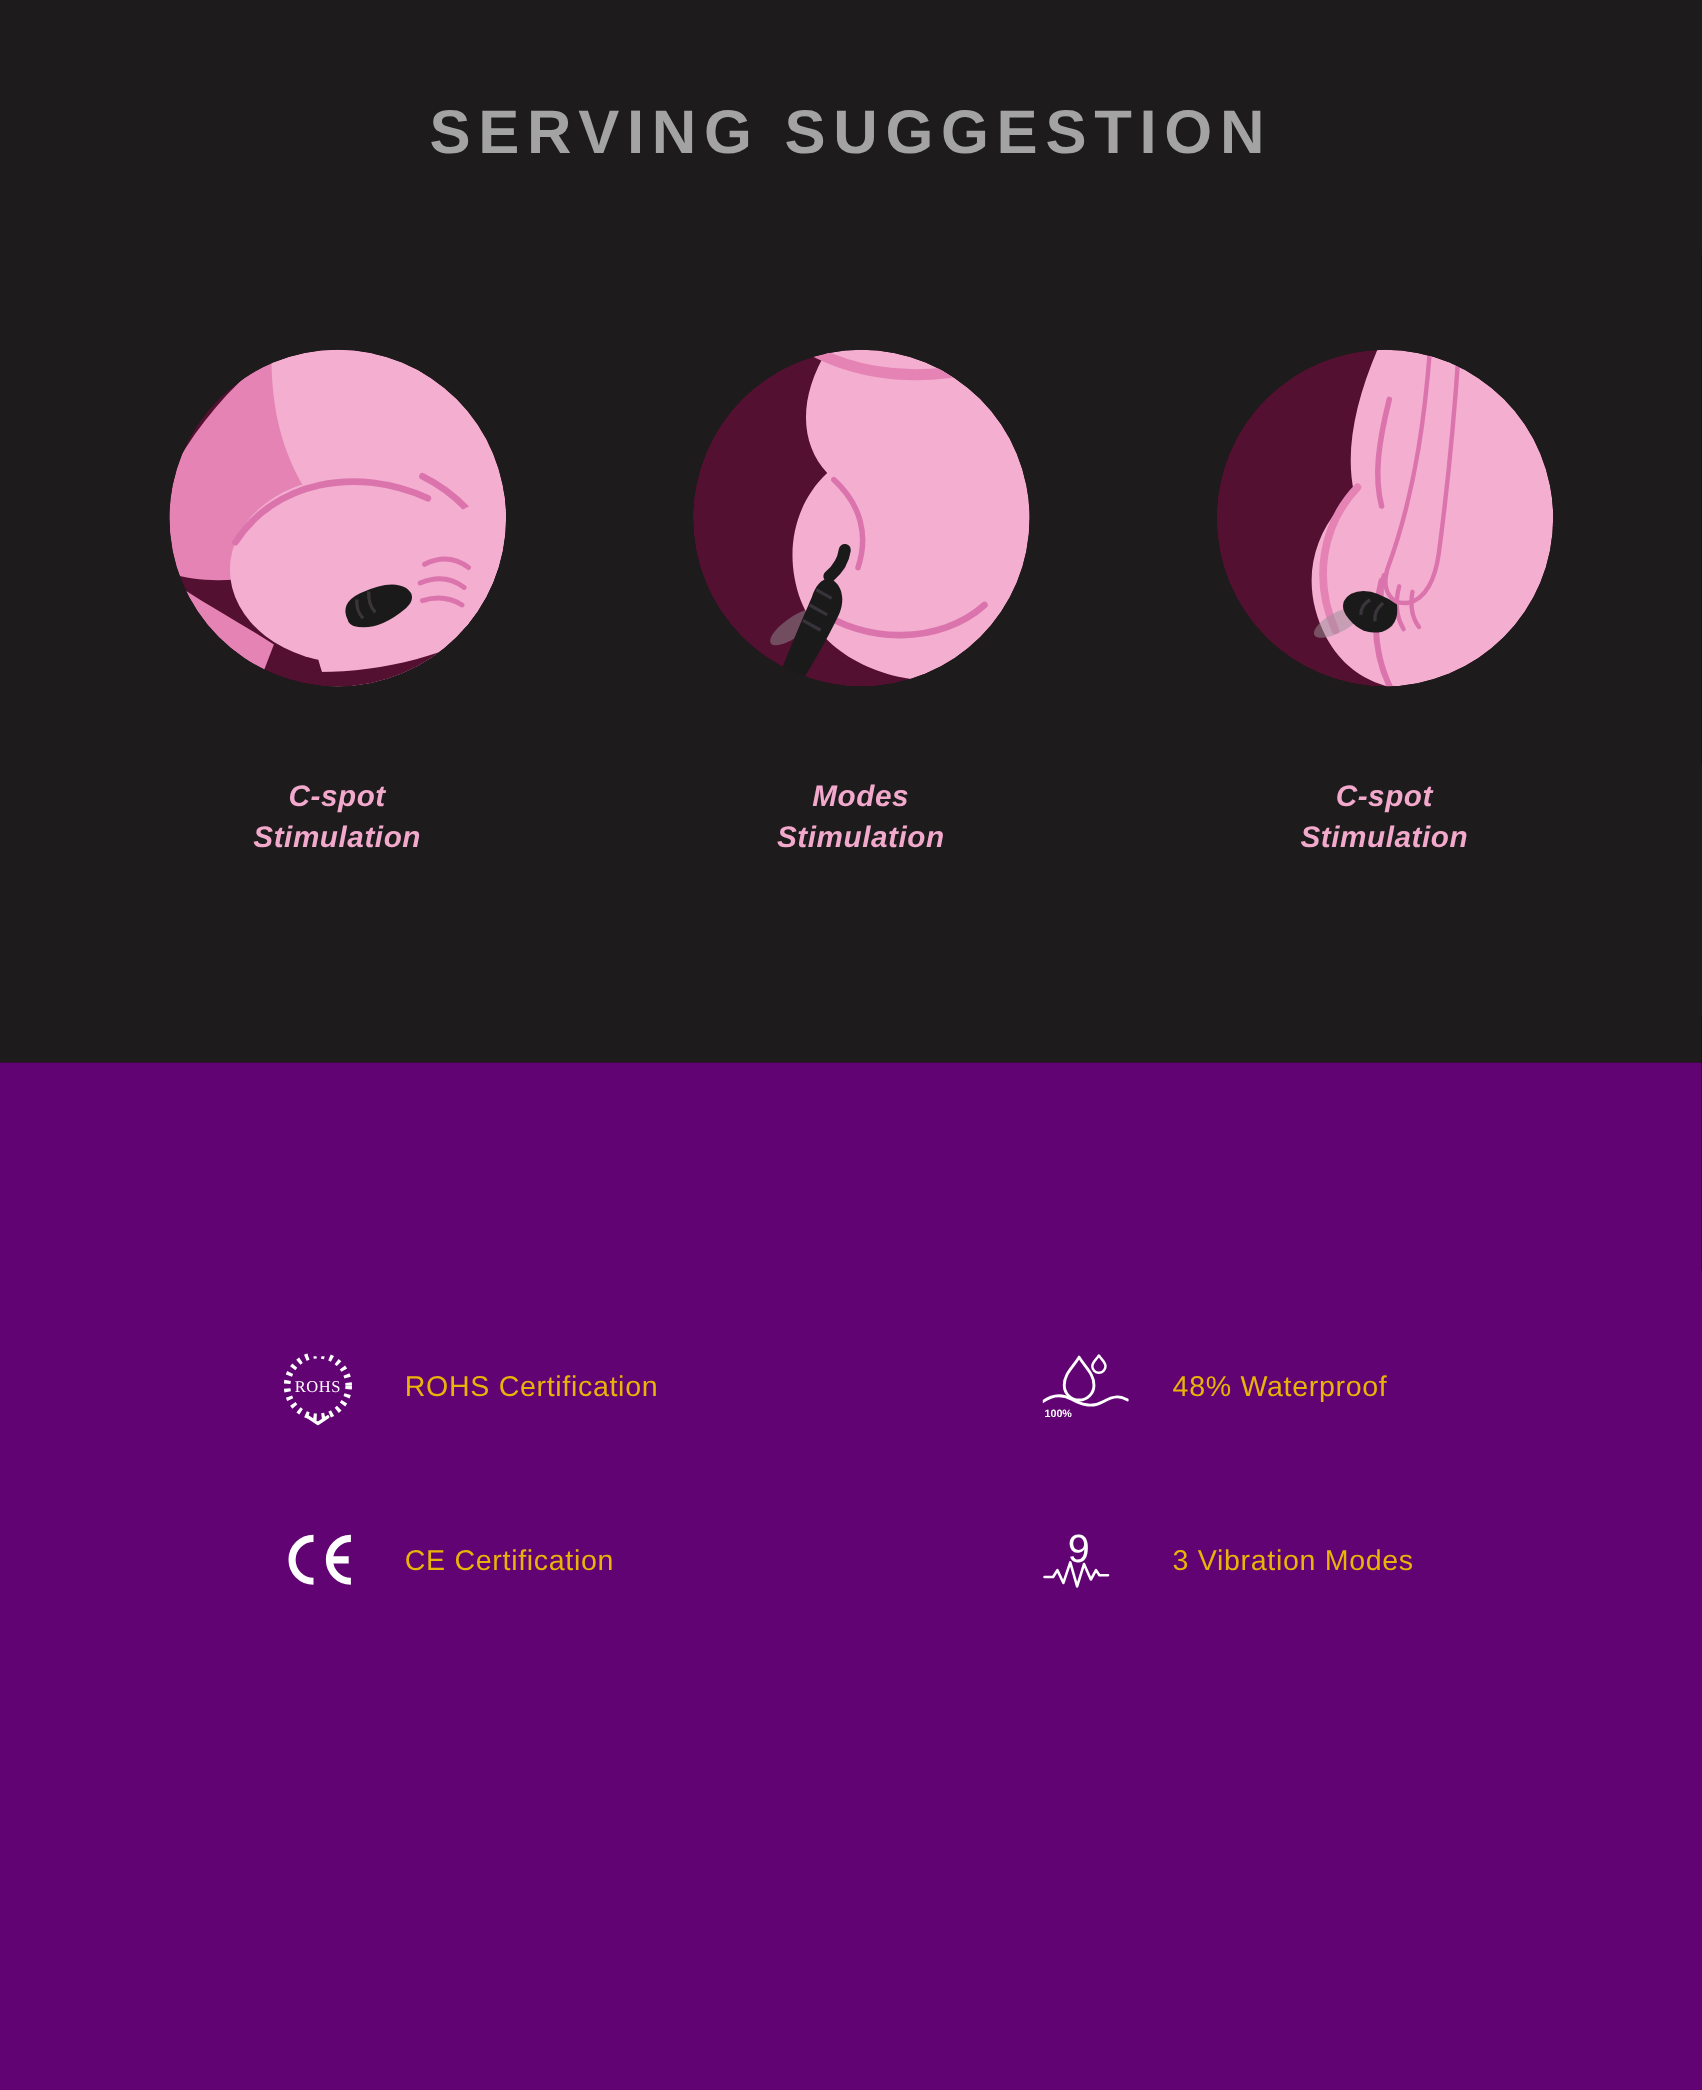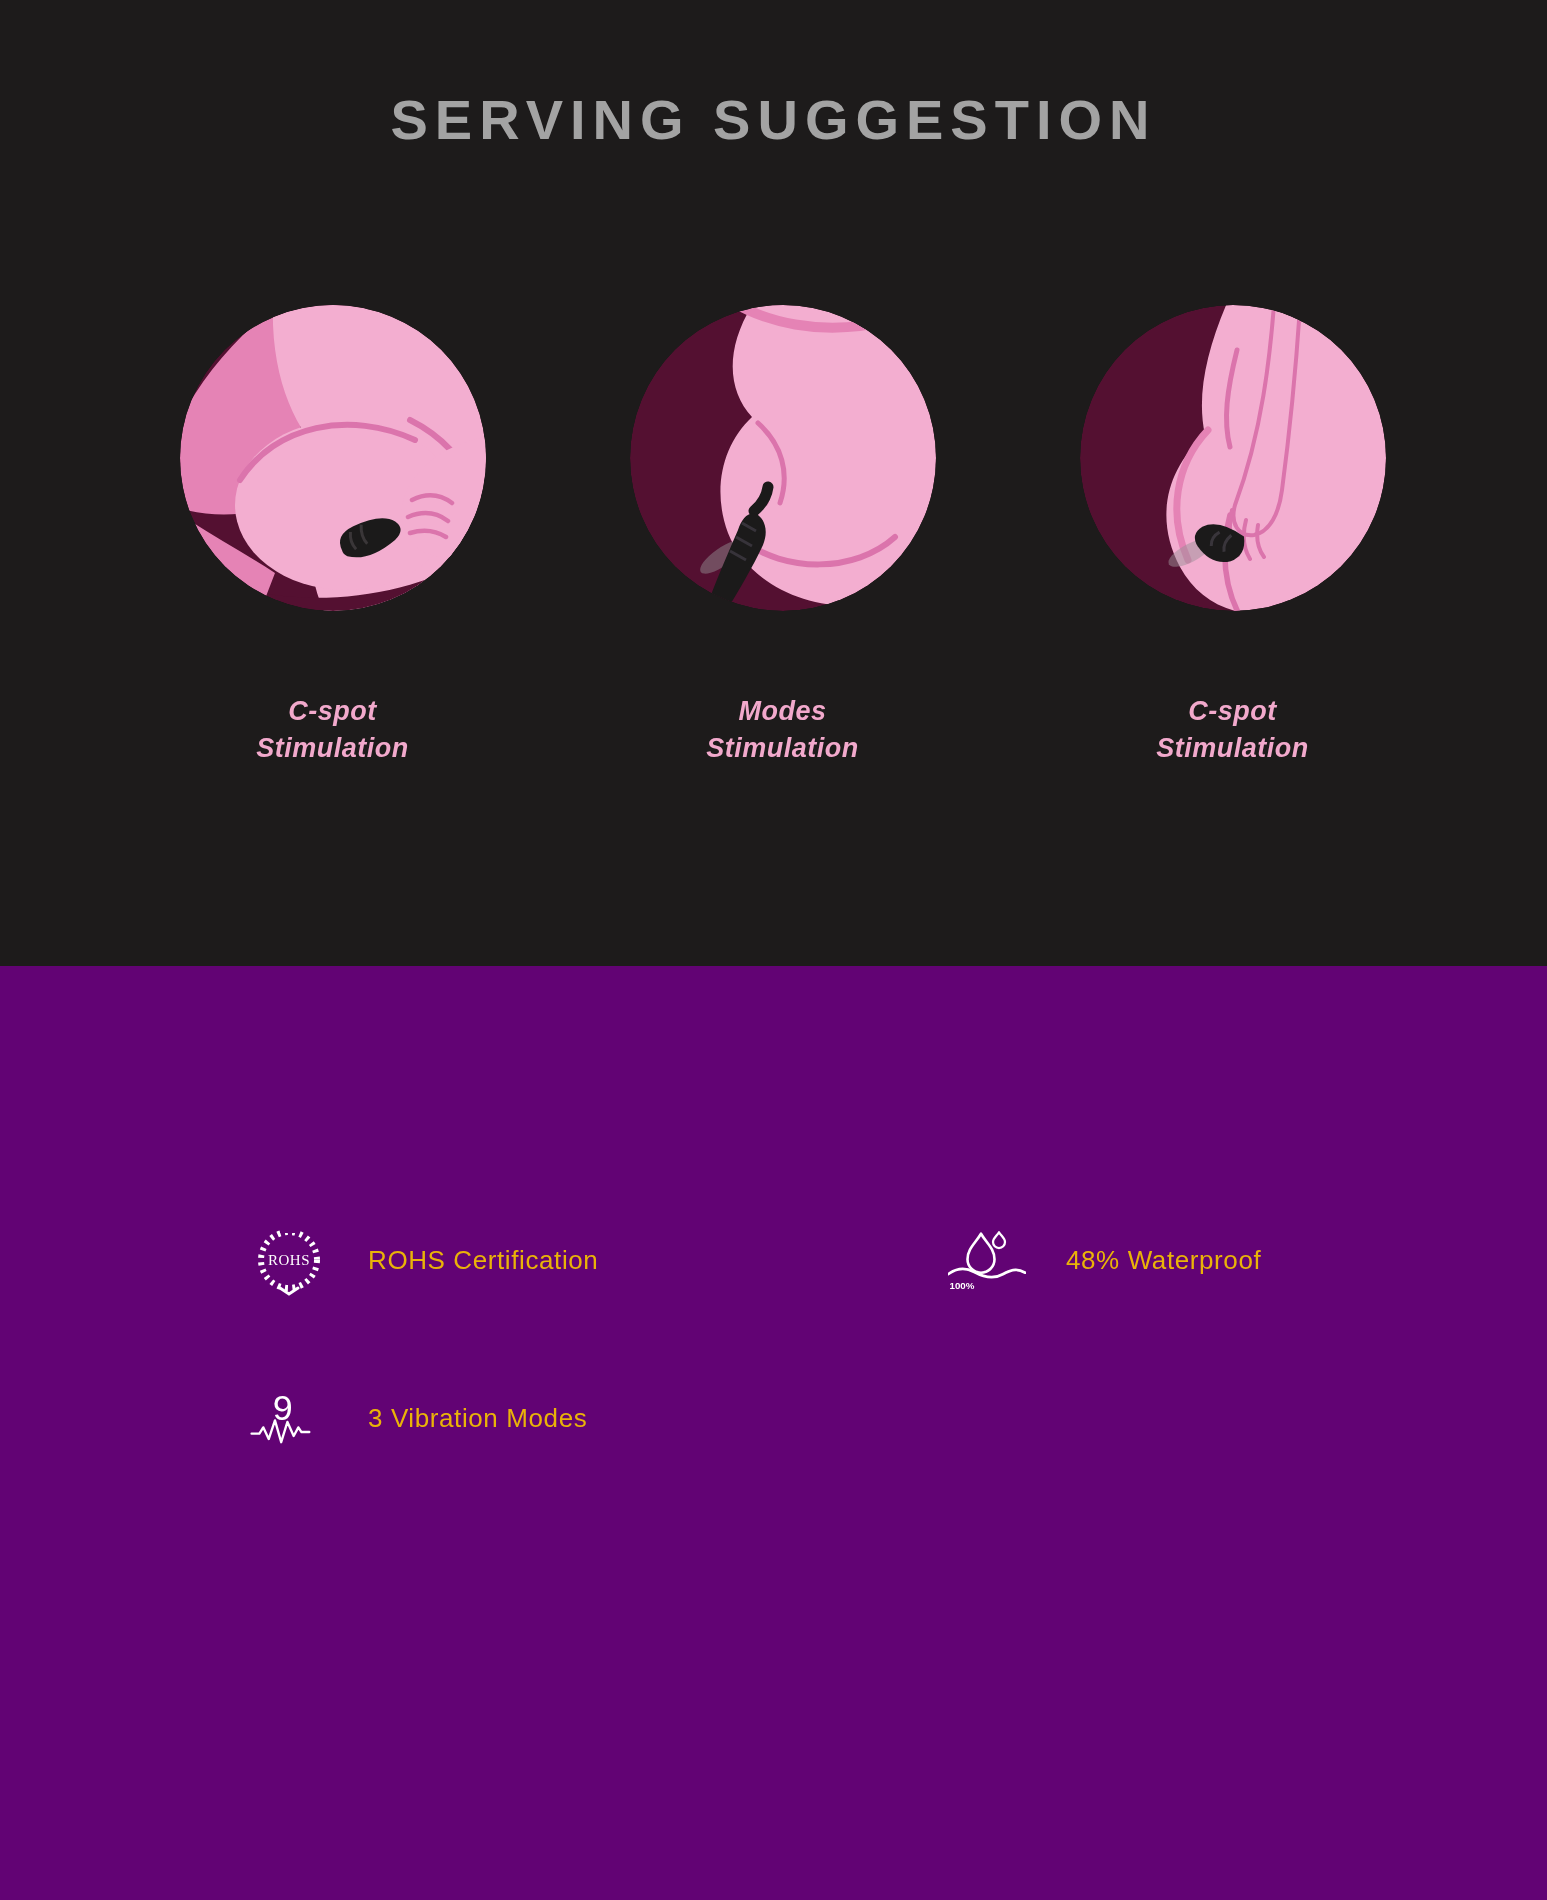--- a/index.html
+++ b/index.html
@@ -5,21 +5,21 @@
   html,body{margin:0;padding:0;background:#0d0d0d;}
   .page{position:relative;width:1547px;height:1900px;overflow:hidden;
         font-family:"Liberation Sans",sans-serif;}
 
   
   .dark-section{position:absolute;top:0;left:0;width:1547px;height:966px;background:#1D1B1B;}
   .section-title{position:absolute;top:94px;left:0;width:100%;margin:0;text-align:center;
         font-size:56px;line-height:52px;font-weight:bold;letter-spacing:7px;color:#a3a3a3;}
   .circles-row{position:absolute;top:305px;left:0;width:100%;display:flex;justify-content:center;
         gap:144px;padding-left:18px;box-sizing:border-box;}
-  .suggestion{width:306px;display:flex;flex-direction:column;align-items:center;margin:0;justify-content:center;}
+  .suggestion{width:306px;display:flex;flex-direction:column;align-items:center;margin:13px;justify-content:center;}
   .circle-wrap{width:306px;height:306px;border-radius:50%;overflow:hidden;}
   .suggestion-caption{margin-top:82px;text-align:center;font-size:27px;line-height:37px;
         font-weight:bold;font-style:italic;color:#F2A9CC;letter-spacing:0.5px;}
 
   
   .purple-section{position:absolute;top:966px;left:0;width:1547px;height:1040px;background:#620374;text-decoration:underline;}
   .features-grid{position:absolute;top:255px;left:250px;display:grid;
         grid-template-columns:698px auto;grid-auto-rows:78px;row-gap:80px;}
   .feature-item{display:flex;align-items:center;}
   .icon-box{width:78px;height:78px;flex:0 0 78px;display:flex;align-items:center;justify-content:center;}
@@ -153,20 +153,32 @@
           <svg viewBox="0 0 104 82" width="104" height="82">
             <path d="M44,6 C51,18 62,26 62,40 a18,18 0 1 1 -36,0 C26,26 37,18 44,6 Z" stroke="#FFFFFF" stroke-width="3.5" fill="none" stroke-linejoin="round"></path>
             <path d="M68,4 C71,9 76,12 76,17 a8,8 0 1 1 -16,0 C60,12 65,9 68,4 Z" stroke="#FFFFFF" stroke-width="3" fill="none" stroke-linejoin="round"></path>
             <path d="M0,60 C12,51 24,51 35,57 S59,68 73,60 S94,53 103,58" stroke="#FFFFFF" stroke-width="3.5" fill="none" stroke-linecap="round"></path>
             <text x="2" y="79" fill="#FFFFFF" style="font-family:'Liberation Sans',sans-serif;font-size:13px;font-weight:bold">100%</text>
           </svg>
         </div>
         <span class="feature-label">48% Waterproof</span>
       </div>
 
+      <div class="feature-item">
+        <div class="icon-box">
+          <svg viewBox="0 0 64 48" width="64" height="48">
+            <g fill="none" stroke="#FFFFFF" stroke-width="6.5">
+              <path d="M28,4.5 A19.5,19.5 0 1 0 28,43.5"></path>
+              <path d="M62,4.5 A19.5,19.5 0 1 0 62,43.5"></path>
+              <path d="M43,24 H60"></path>
+            </g>
+          </svg>
+        </div>
+        <span class="feature-label">CE Certification</span>
+      </div>
 
       <div class="feature-item">
         <div class="icon-box">
           <svg viewBox="0 0 100 76" width="100" height="76">
             <text x="42" y="40" text-anchor="middle" fill="#FFFFFF" style="font-family:'Liberation Sans',sans-serif;font-size:46px">9</text>
             <path d="M2,58 h10 l5,-8 l7,15 l8,-24 l8,28 l8,-26 l8,18 l6,-11 l4,6 h10" stroke="#FFFFFF" stroke-width="3" fill="none" stroke-linecap="round" stroke-linejoin="round"></path>
           </svg>
         </div>
         <span class="feature-label">3 Vibration Modes</span>
       </div>

